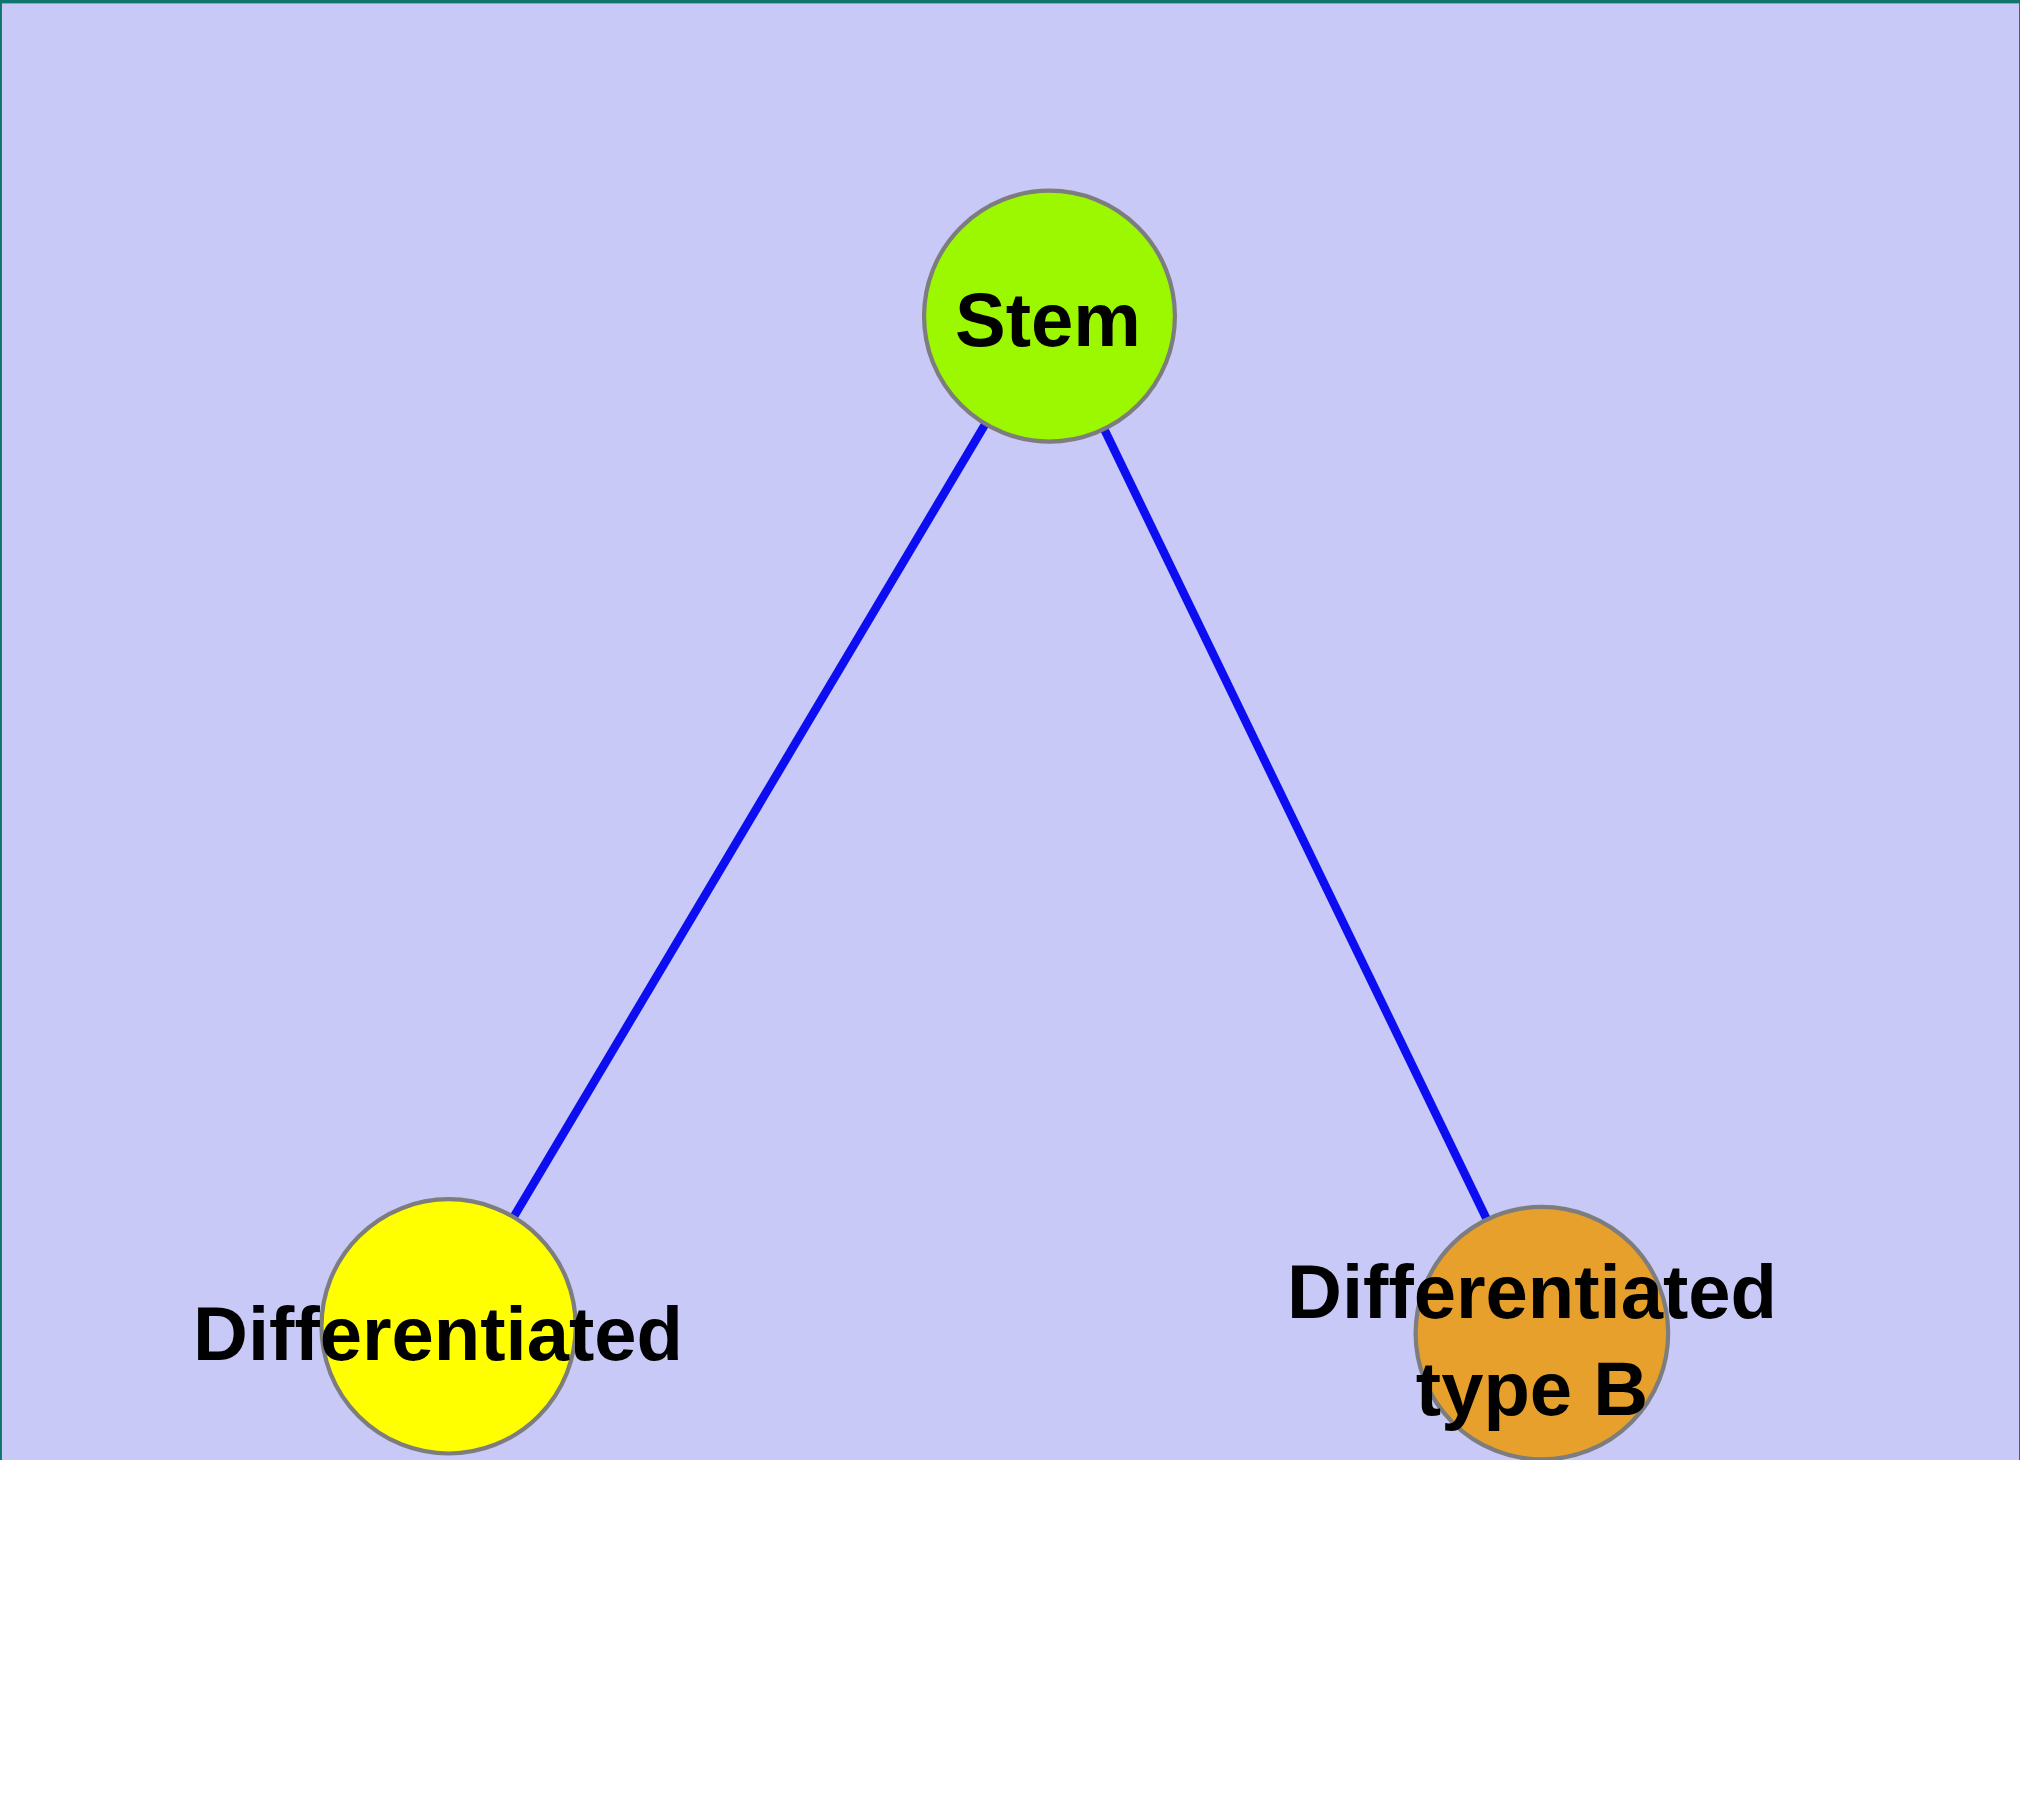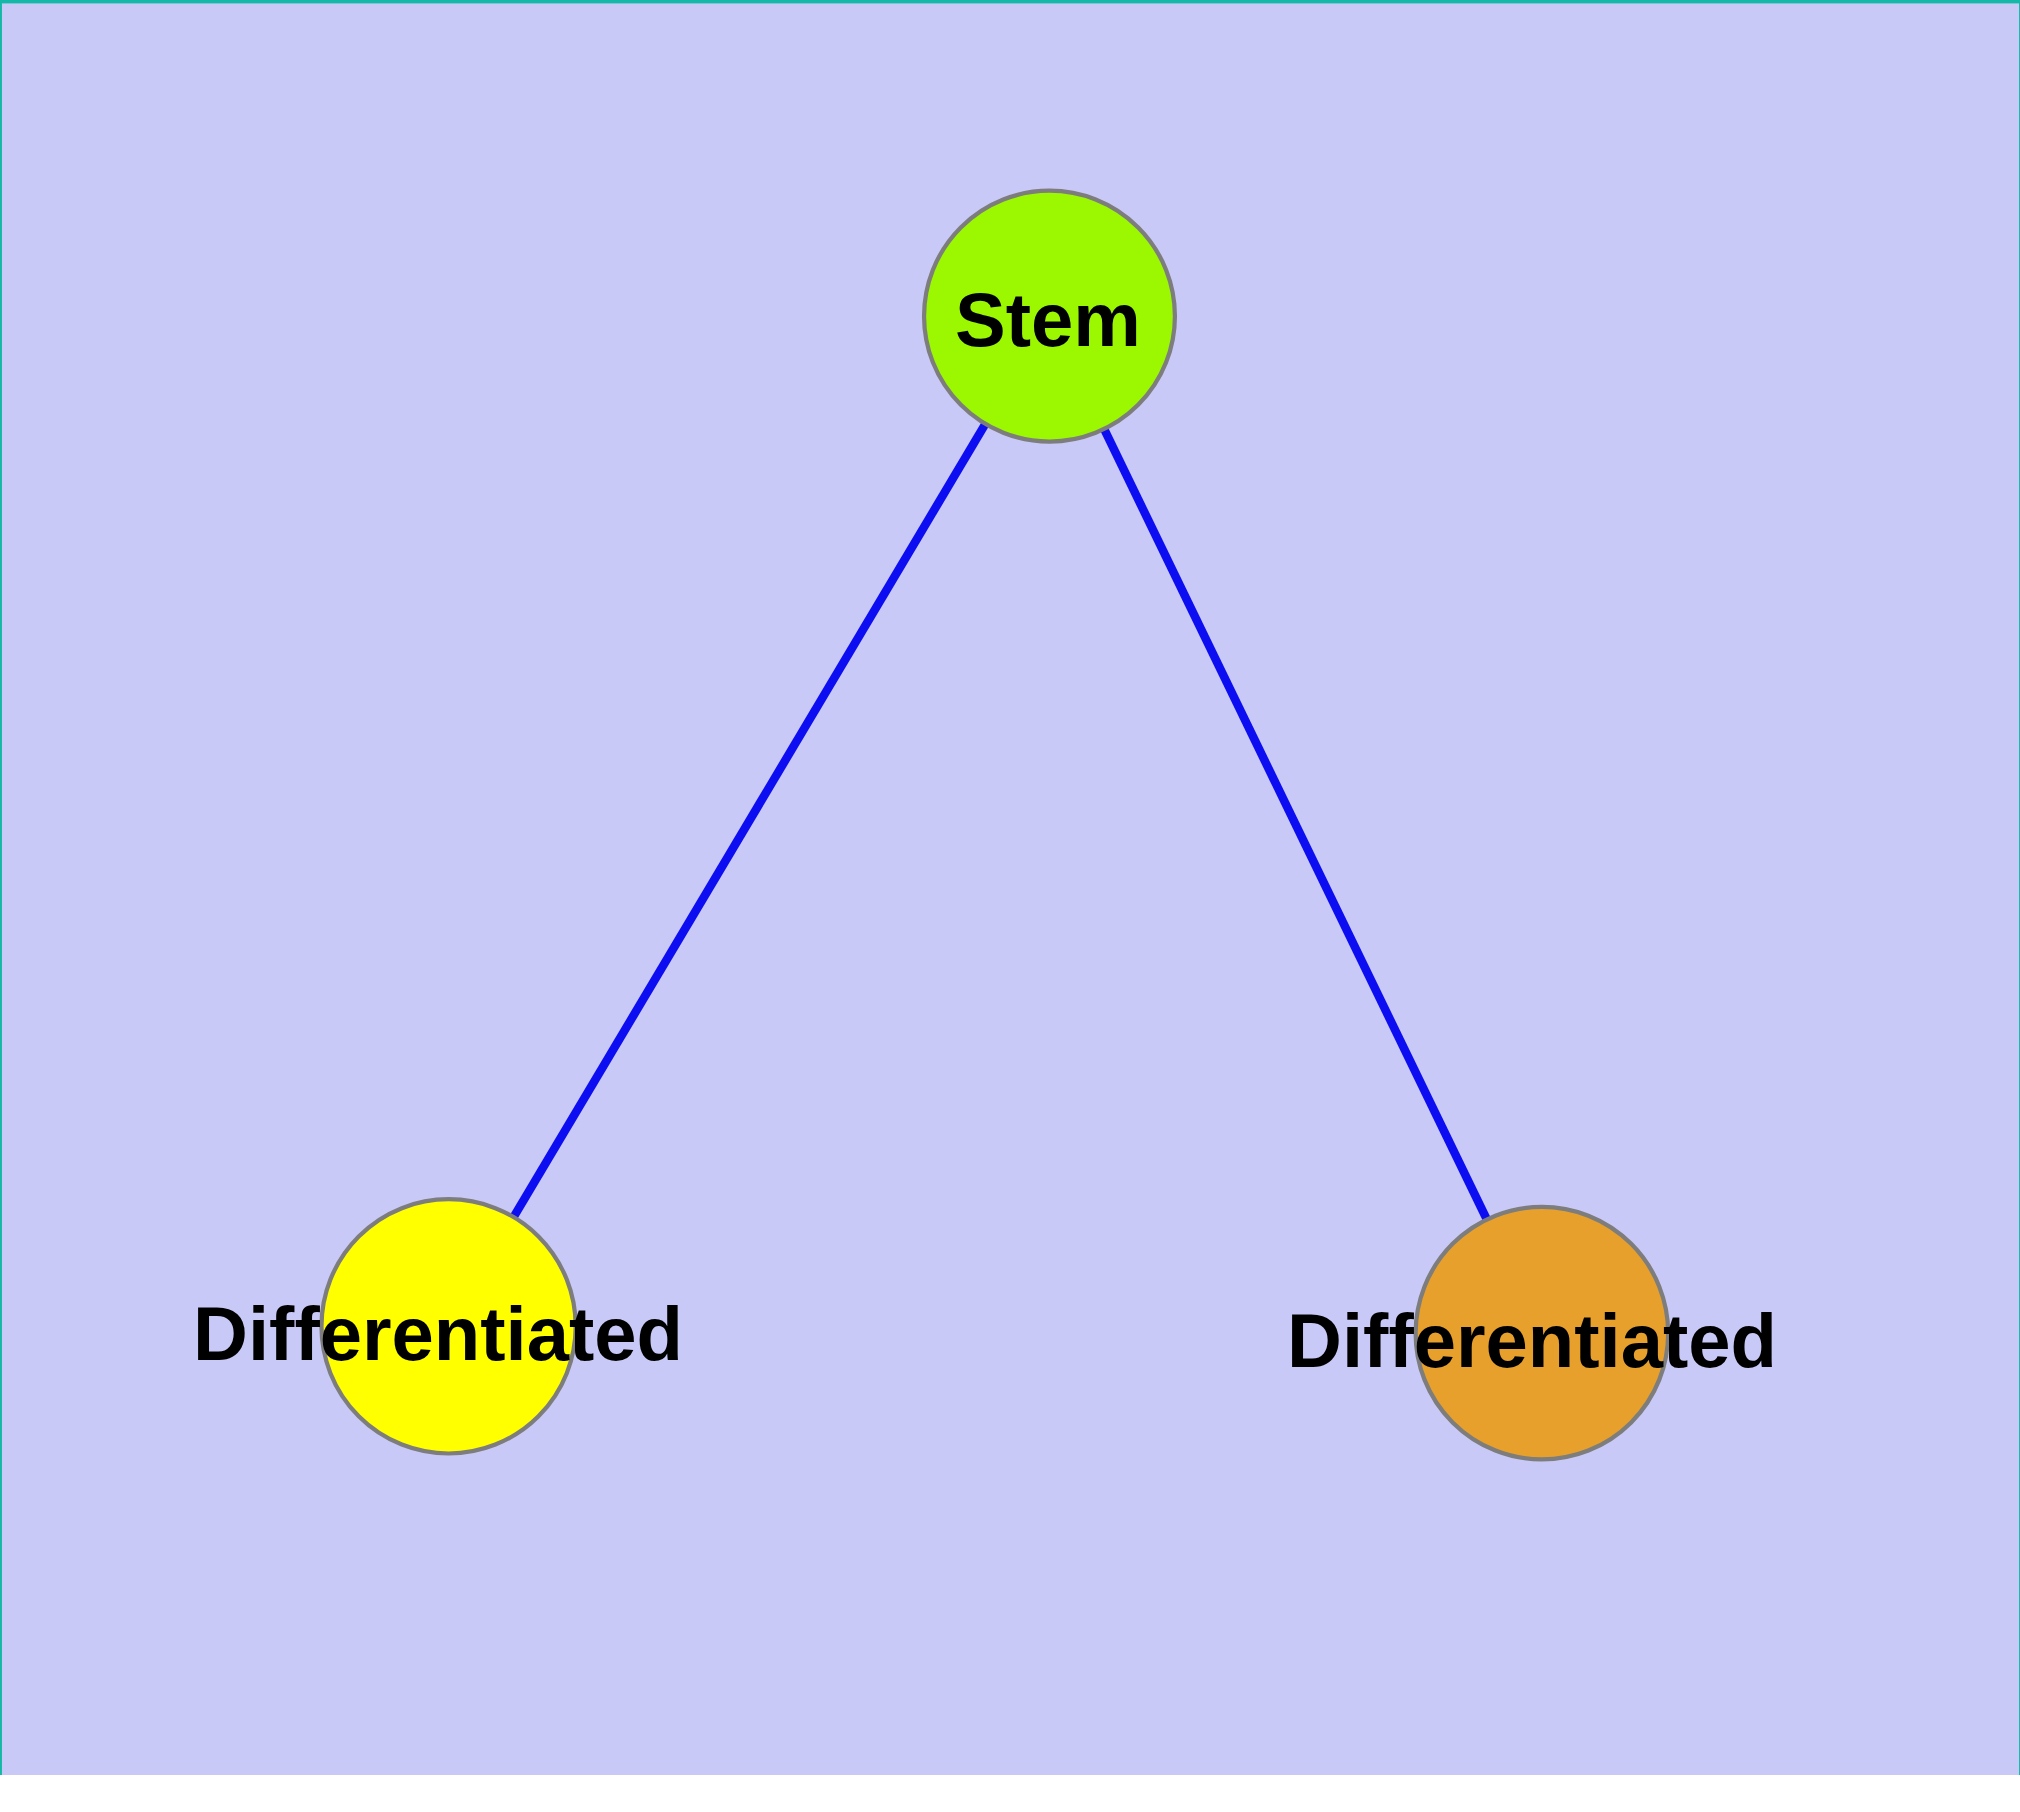--- a/index.html
+++ b/index.html
@@ -4,22 +4,22 @@
 <style>
   html, body {
     margin: 0;
     padding: 0;
     background: #ffffff;
     font-family: "Liberation Sans", sans-serif;
   }
   .stage {
     position: relative;
     width: 2021px;
-    height: 1775px;
-    background: #14b8a6;
+    height: 1460px;
+    background: #0f766e;
     overflow: hidden;
   }
   .stage svg {
     position: absolute;
     left: 0;
     top: 0;
     display: block;
   }
   .edge {
     stroke-width: 10px;
@@ -67,16 +67,17 @@
   <div class="node-label" style="left:1048px; top:320px;">
     <span class="line">Stem</span>
   </div>
 
   <div class="node-label" style="left:438px; top:1334px;">
     <span class="line">Differentiated</span>
   </div>
 
   <div class="node-label" style="left:1532px; top:1341px;">
     <span class="line">Differentiated</span>
+    <span class="line">type B</span>
   </div>
 
 </div>
 
 
 </body></html>

